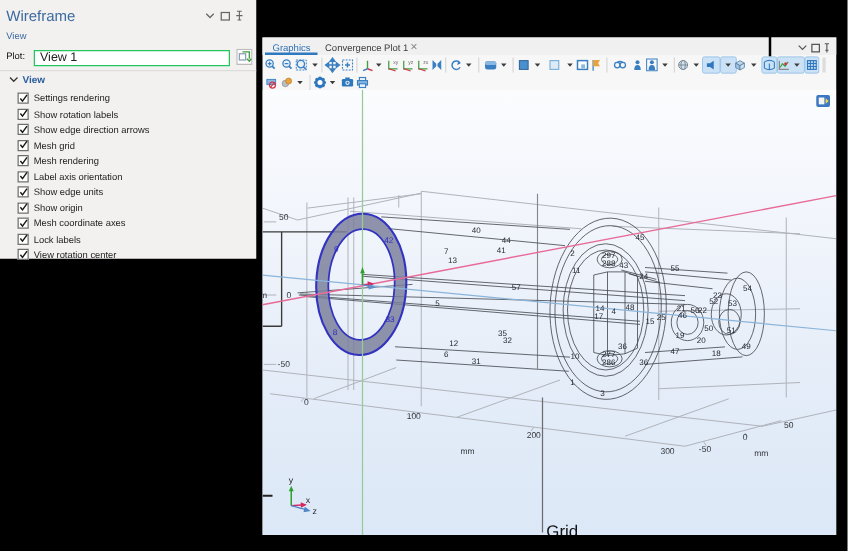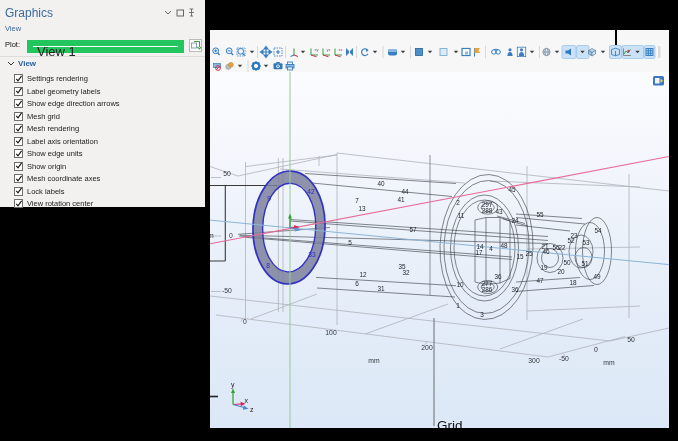--- a/index.html
+++ b/index.html
@@ -3,39 +3,39 @@
 <meta charset="utf-8">
 <style>
   html,body{margin:0;padding:0;}
   body{width:678px;height:441px;background:#000;position:relative;overflow:hidden;
        font-family:"Liberation Sans",sans-serif;}
   #panel{position:absolute;left:0;top:0;width:205px;height:207px;background:#f2f1f0;}
   .ptitle{position:absolute;left:5px;top:6px;font-size:12px;color:#3c6a9e;}
   .plink{position:absolute;left:5px;top:24px;font-size:7.5px;color:#3c6a9e;}
   .plabel{position:absolute;left:5px;top:40px;font-size:7.5px;color:#111;}
   .pinput{position:absolute;left:27px;top:39.5px;width:157px;height:13px;background:#fff;
-          border:6px solid #22c55e;font-size:13px;color:#222;line-height:12px;padding-left:4px;box-sizing:border-box;}
+          border:1px solid #22c55e;font-size:10px;color:#222;line-height:12px;padding-left:4px;box-sizing:border-box;}
   .psep{position:absolute;left:0px;top:56px;width:205px;height:1px;background:#dddcda;}
   .psec{position:absolute;left:18px;top:59px;font-size:8px;font-weight:bold;color:#2a5e9c;}
   .chk{position:absolute;left:14px;width:7px;height:7px;background:#fff;border:1px solid #6e6e6e;}
   .chk svg{position:absolute;left:0px;top:-0.5px;}
   .ctext{position:absolute;left:27px;font-size:7.5px;color:#1c1c1c;}
   #gwin{position:absolute;left:210px;top:30px;width:459px;height:398px;background:#f7f7f7;}
   #tabbar{position:absolute;left:0;top:0;width:459px;height:14px;background:#f0f0f0;}
   .tab1{position:absolute;left:8px;top:3.5px;font-size:7.6px;color:#2d70b3;}
   .tabul{position:absolute;left:1.5px;top:12px;width:42px;height:2px;background:#2e79bf;}
   .tab2{position:absolute;left:50px;top:3.5px;font-size:7.6px;color:#3c3c3c;}
   .tabx{position:absolute;left:118px;top:3px;font-size:7.5px;color:#888;}
   #cursorline{position:absolute;left:615px;top:26px;width:1.5px;height:19px;background:#000;}
   svg text{font-family:"Liberation Sans",sans-serif;}
 </style>
 </head>
 <body>
 <div id="panel">
-  <div class="ptitle">Graphics</div>
+  <div class="ptitle">Wireframe</div>
   <div class="plink">View</div>
   <div class="plabel">Plot:</div>
   <div class="pinput">View 1</div>
   <svg style="position:absolute;left:163px;top:7px" width="36" height="12" viewBox="0 0 36 12">
     <path d="M2 4 L5 7 L8 4" stroke="#666" stroke-width="1" fill="none"></path>
     <rect x="14" y="3" width="6.5" height="6" stroke="#666" fill="none" stroke-width="1"></rect>
     <path d="M28.5 2 L28.5 9 M26.6 2 L30.4 2 M27 9 L30 9 M26 5.5 L31 5.5" stroke="#666" stroke-width="0.9" fill="none"></path>
   </svg>
   <svg style="position:absolute;left:189px;top:39px" width="13" height="13" viewBox="0 0 13 13">
     <rect x="0.5" y="0.5" width="12" height="12" fill="#fdfdfd" stroke="#bbb"></rect>
@@ -51,21 +51,21 @@
       <svg width="8" height="8" viewBox="0 0 8 8">
         <path d="M1.3 3.8 L3 5.9 L6.6 0.9" stroke="#161616" stroke-width="1.15" fill="none"></path>
       </svg>
     </div>
   <div class="ctext" style="top:74.0px">Settings rendering</div>
   <div class="chk" style="top:86.5px">
       <svg width="8" height="8" viewBox="0 0 8 8">
         <path d="M1.3 3.8 L3 5.9 L6.6 0.9" stroke="#161616" stroke-width="1.15" fill="none"></path>
       </svg>
     </div>
-  <div class="ctext" style="top:86.5px">Label geometry labels</div>
+  <div class="ctext" style="top:86.5px">Show rotation labels</div>
   <div class="chk" style="top:99.0px">
       <svg width="8" height="8" viewBox="0 0 8 8">
         <path d="M1.3 3.8 L3 5.9 L6.6 0.9" stroke="#161616" stroke-width="1.15" fill="none"></path>
       </svg>
     </div>
   <div class="ctext" style="top:99.0px">Show edge direction arrows</div>
   <div class="chk" style="top:111.5px">
       <svg width="8" height="8" viewBox="0 0 8 8">
         <path d="M1.3 3.8 L3 5.9 L6.6 0.9" stroke="#161616" stroke-width="1.15" fill="none"></path>
       </svg>
@@ -108,20 +108,31 @@
     </div>
   <div class="ctext" style="top:186.5px">Lock labels</div>
   <div class="chk" style="top:199.0px">
       <svg width="8" height="8" viewBox="0 0 8 8">
         <path d="M1.3 3.8 L3 5.9 L6.6 0.9" stroke="#161616" stroke-width="1.15" fill="none"></path>
       </svg>
     </div>
   <div class="ctext" style="top:199.0px">View rotation center</div>
 </div>
 <div id="gwin">
+  <div id="tabbar">
+    <div class="tab1">Graphics</div>
+    <div class="tabul"></div>
+    <div class="tab2">Convergence Plot 1</div>
+    <div class="tabx">✕</div>
+    <svg style="position:absolute;left:428px;top:4px" width="28" height="9" viewBox="0 0 28 9">
+      <path d="M1 2.5 L4 5.5 L7 2.5" stroke="#555" stroke-width="1" fill="none"></path>
+      <rect x="11.5" y="1.5" width="6" height="6" stroke="#555" fill="none"></rect>
+      <path d="M23.5 1 L23.5 8 M21.8 1 L25.2 1 M22.2 6.2 L24.8 6.2" stroke="#555" stroke-width="0.9" fill="none"></path>
+    </svg>
+  </div>
   <svg id="tbar" style="position:absolute;left:0;top:14px" width="459" height="28" viewBox="210 44 459 28">
     <g stroke="#3a7fc1" fill="none" stroke-width="1">
         <circle cx="215.7" cy="50.8" r="2.9" fill="#eaf2fa"></circle>
         <line x1="217.7" y1="52.9" x2="219.7" y2="54.9" stroke-width="1.4"></line>
         <path d="M214.2 50.8 H217.2 M215.7 49.3 V52.3"></path>
       </g>
     <g stroke="#3a7fc1" fill="none" stroke-width="1">
         <circle cx="229.2" cy="50.8" r="2.9" fill="#eaf2fa"></circle>
         <line x1="231.2" y1="52.9" x2="233.2" y2="54.9" stroke-width="1.4"></line>
         <path d="M227.7 50.8 H230.7"></path>

